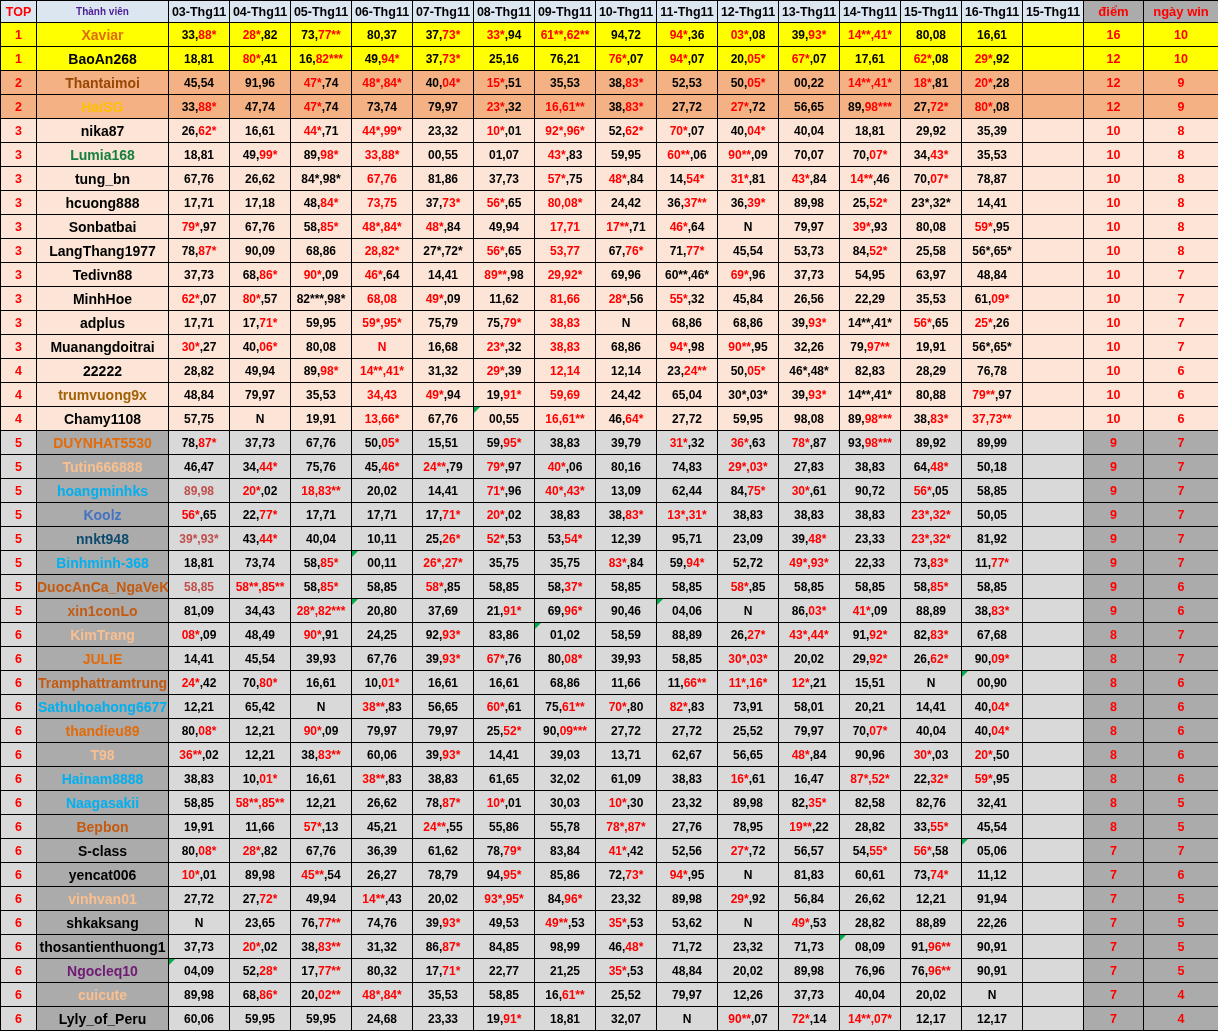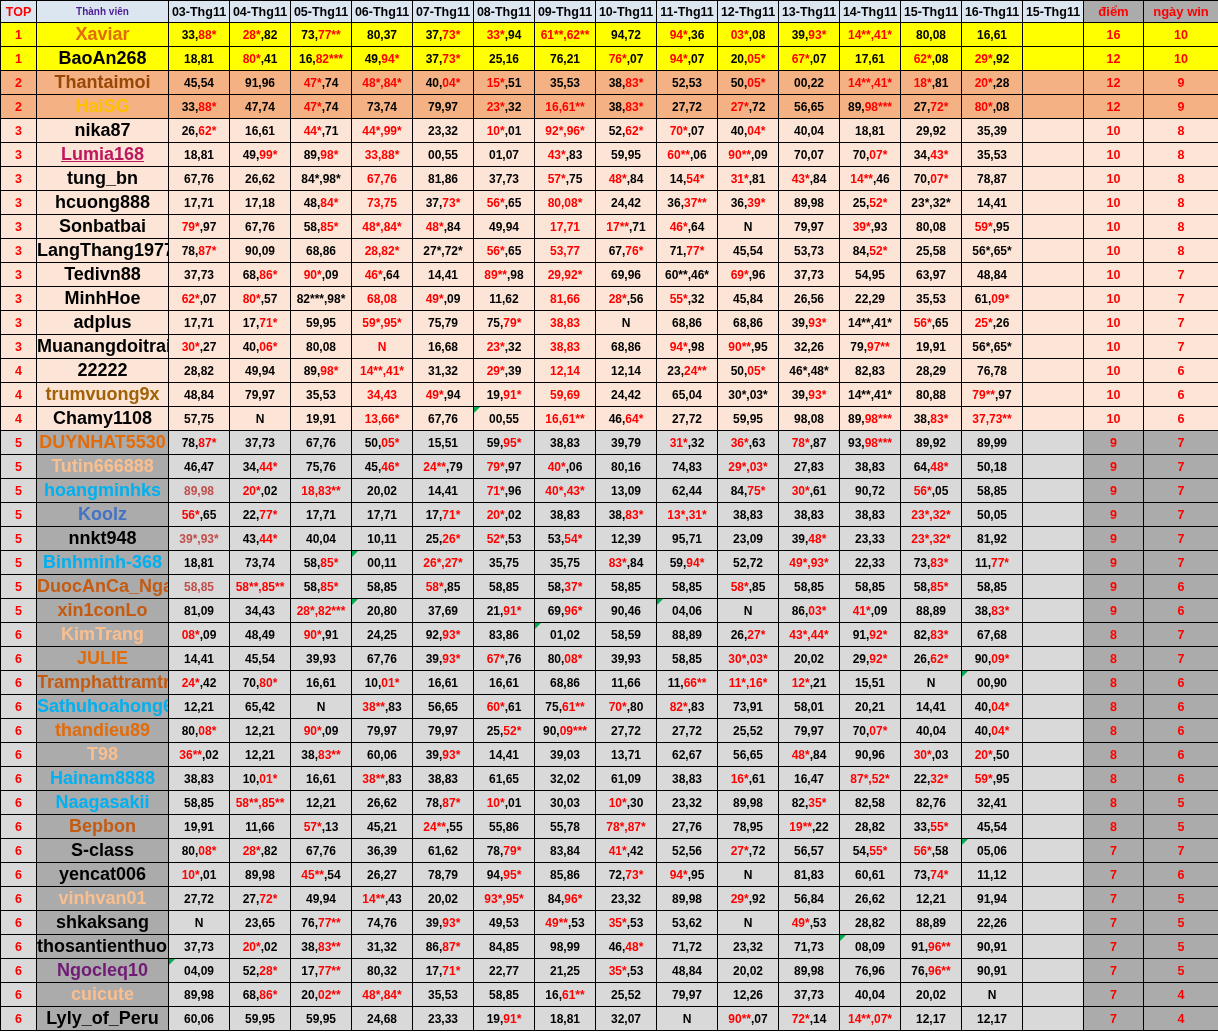--- a/index.html
+++ b/index.html
@@ -6,21 +6,21 @@
   body{width:1218px;height:1033px;overflow:hidden;
        font-family:"Liberation Sans","DejaVu Sans",sans-serif;}
   table{border-collapse:collapse;table-layout:fixed;width:1218px;padding-left:8px;}
   th,td{border:1px solid #000;padding:0;text-align:center;vertical-align:middle;
         font-weight:700;overflow:hidden;white-space:nowrap;position:relative;}
   thead th{height:21px;background:#DCE6F1;font-size:12.5px;color:#000;}
   th.h-top{color:#FF0000;}
   th.h-member{color:#4c1d95;font-size:10px;}
   th.h-pts,th.h-days{background:#ABABAB;color:#FF0000;font-size:13px;}
   tbody td{height:23px;font-size:12px;color:#000;}
-  td.name{font-size:18px;}
+  td.name{font-size:14px;}
   td.top,td.pts,td.days{color:#FF0000;font-size:12.5px;}
   tr.y td{background:#FFFF00;}
   tr.o td{background:#F4B183;}
   tr.p td{background:#FCE4D6;}
   tr.g td{background:#D9D9D9;}
   tr.g td.name,tr.g td.pts,tr.g td.days{background:#ABABAB;}
   .red{color:#FF0000;}
   .brick{color:#C0504D;}
   .gc{position:absolute;top:0;left:0;width:0;height:0;
       border-top:6px solid #00B050;border-right:6px solid transparent;}
@@ -174,21 +174,21 @@
         <td>40,04</td>
         <td>18,81</td>
         <td>29,92</td>
         <td>35,39</td>
         <td></td>
         <td class="pts">10</td>
         <td class="days">8</td>
       </tr>
       <tr class="p">
         <td class="top">3</td>
-        <td class="name" style="color: #be185d; text-decoration: underline;">Lumia168</td>
+        <td class="name" style="color: #15803d;">Lumia168</td>
         <td>18,81</td>
         <td>49,<span class="red">99*</span></td>
         <td>89,<span class="red">98*</span></td>
         <td><span class="red">33,88*</span></td>
         <td>00,55</td>
         <td>01,07</td>
         <td><span class="red">43*</span>,83</td>
         <td>59,95</td>
         <td><span class="red">60**</span>,06</td>
         <td><span class="red">90**</span>,09</td>
@@ -510,21 +510,21 @@
         <td>38,83</td>
         <td>38,83</td>
         <td><span class="red">23*,32*</span></td>
         <td>50,05</td>
         <td></td>
         <td class="pts">9</td>
         <td class="days">7</td>
       </tr>
       <tr class="g">
         <td class="top">5</td>
-        <td class="name" style="color: #000000;">nnkt948</td>
+        <td class="name" style="color: #0c4a6e;">nnkt948</td>
         <td><span class="brick">39*,93*</span></td>
         <td>43,<span class="red">44*</span></td>
         <td>40,04</td>
         <td>10,11</td>
         <td>25,<span class="red">26*</span></td>
         <td><span class="red">52*</span>,53</td>
         <td>53,<span class="red">54*</span></td>
         <td>12,39</td>
         <td>95,71</td>
         <td>23,09</td>

